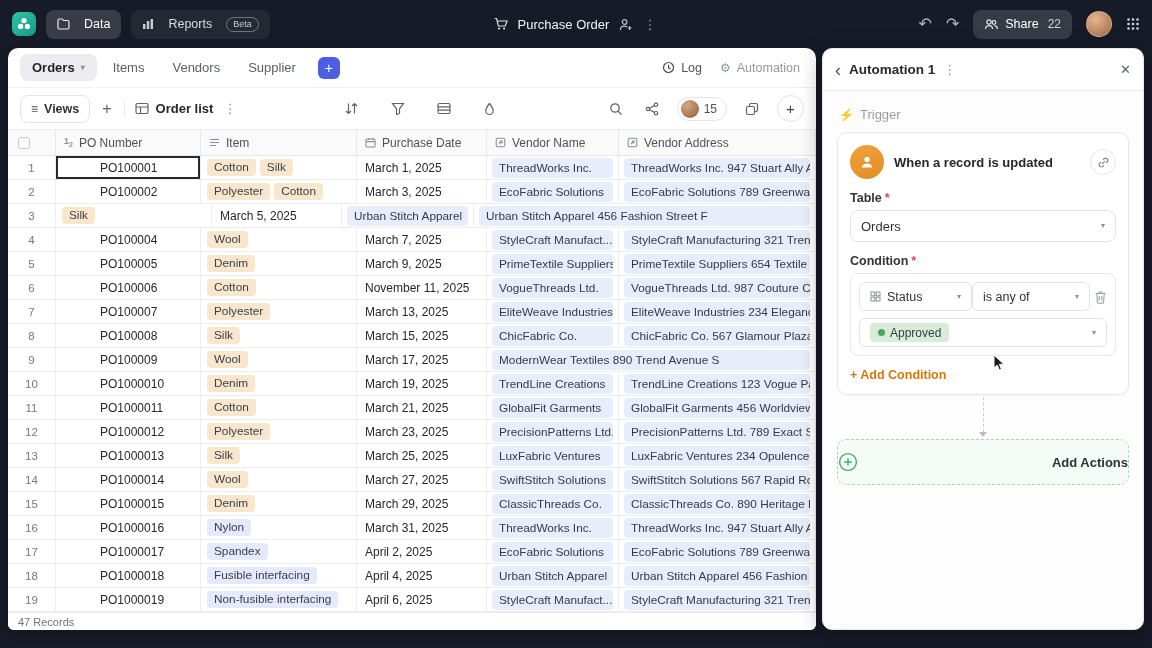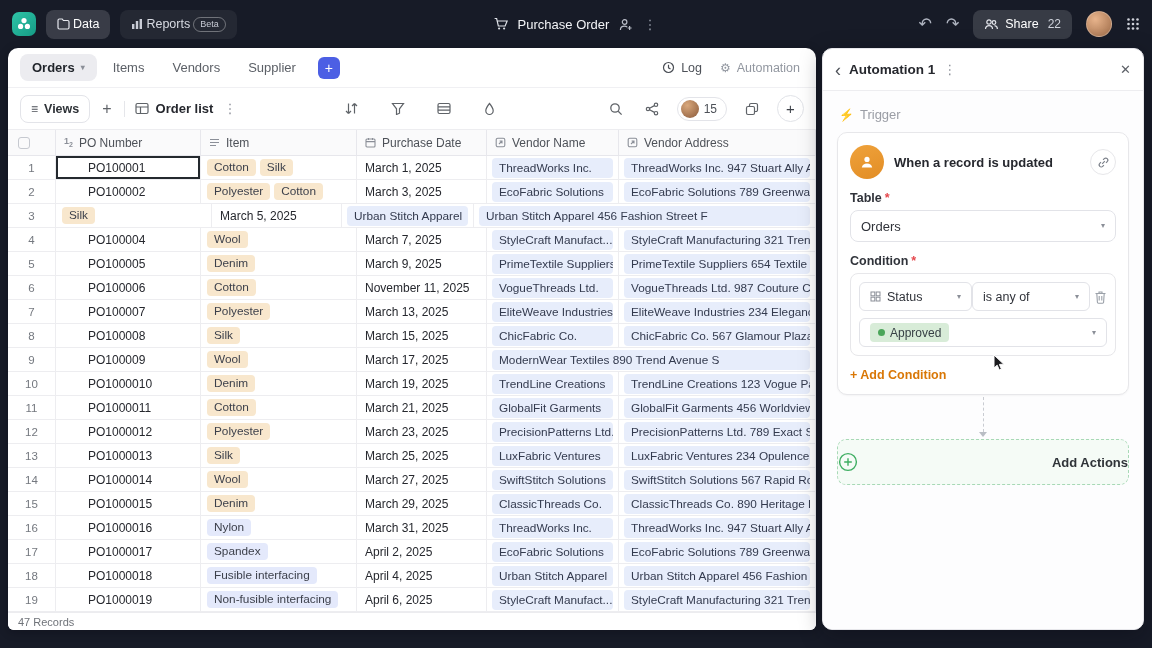--- a/index.html
+++ b/index.html
@@ -3,21 +3,21 @@
 <meta charset="utf-8">
 <style>
   *{margin:0;padding:0;box-sizing:border-box}
   html,body{width:1152px;height:648px;overflow:hidden;background:#171b27;
     font-family:"Liberation Sans",sans-serif;}
   svg{display:block}
   
   .topbar{position:absolute;left:0;top:0;width:1152px;height:48px;display:flex;align-items:center;padding:0 12px;color:#e8eaf0}
   .tb-left{display:flex;align-items:center;gap:10px;flex:1}
   .logo{width:24px;height:24px;border-radius:7px;background:linear-gradient(135deg,#2fc4a7,#159b85);display:flex;align-items:center;justify-content:center;cursor:pointer}
-  .tb-pill{display:flex;align-items:center;gap:3px;height:29px;padding:0 11px;border-radius:8px;font-size:12.5px;color:#d7dae2;cursor:pointer}
+  .tb-pill{display:flex;align-items:center;gap:14px;height:29px;padding:0 11px;border-radius:8px;font-size:12.5px;color:#d7dae2;cursor:pointer}
   .tb-pill.active{background:rgba(255,255,255,.15);color:#fff}
   .tb-pill.faint{background:rgba(255,255,255,.06)}
   .beta{font-size:9px;padding:1.5px 6px;border:1px solid rgba(255,255,255,.35);border-radius:999px;color:#c6cad4}
   .tb-center{position:absolute;left:50%;transform:translateX(-50%);display:flex;align-items:center;gap:9px;font-size:13px;color:#f2f3f6}
   .tb-kebab{color:#9ba0ab;font-size:13px;padding:0 2px;cursor:pointer}
   .tb-right{flex:1;display:flex;align-items:center;justify-content:flex-end;gap:14px}
   .histbtn{font-size:16px;color:#aeb3bf;cursor:pointer;line-height:1}
   .share-pill{display:flex;align-items:center;gap:7px;height:29px;padding:0 11px;background:rgba(255,255,255,.14);border-radius:8px;font-size:12.5px;color:#fff;cursor:pointer}
   .share-count{color:#cfd3dc;font-size:12px;margin-left:2px}
   .avatar{width:26px;height:26px;border-radius:50%;background:radial-gradient(circle at 35% 30%,#e8b48c,#9c6a47);border:1.5px solid rgba(255,255,255,.25);cursor:pointer}
@@ -55,21 +55,21 @@
   .gbody{flex:1;overflow:hidden}
   .grow{display:flex;height:24px}
   .gc{border-right:1px solid #ededf0;border-bottom:1px solid #ededf0;display:flex;align-items:center;font-size:12px;color:#26282e;overflow:hidden;white-space:nowrap;cursor:cell}
   .w-num{width:48px;min-width:48px}
   .w-po{width:145px;min-width:145px}
   .w-item{width:156px;min-width:156px}
   .w-date{width:130px;min-width:130px}
   .w-vendor{width:132px;min-width:132px}
   .w-addr{flex:1;min-width:0}
   .rownum{justify-content:center;color:#74787f;font-size:11.5px}
-  .po{padding-left:32px}
+  .po{padding-left:44px}
   .active-cell{box-shadow:inset 0 0 0 2px var(--active-cell,#24292e)}
   .items{padding-left:6px;gap:4px}
   .tag{padding:2.5px 7px;border-radius:4px;font-size:11.8px;color:#3b3f4a;line-height:1;white-space:nowrap}
   .date{padding-left:8px}
   .vchip{margin:11px 5px;flex:1;min-width:0;background:var(--vendor-chip,#e7edfb);border-radius:4px;padding:3px 7px;font-size:11.8px;color:#333a4e;overflow:hidden;white-space:nowrap}
   .gfooter{height:18px;border-top:1px solid #ececef;display:flex;align-items:center;padding-left:10px;font-size:11px;color:#6f7379;background:#fff;flex:none}
   
   .panel{position:absolute;left:822px;top:48px;width:322px;height:582px;background:#fff;border:1px solid #e6e6ea;border-radius:10px;display:flex;flex-direction:column;overflow:hidden;box-shadow:0 6px 22px rgba(8,10,18,.35)}
   .p-head{height:42px;display:flex;align-items:center;padding:0 12px;border-bottom:1px solid #ededf0;gap:8px;flex:none}
   .back{font-size:18px;color:#4d5158;cursor:pointer;line-height:1}

